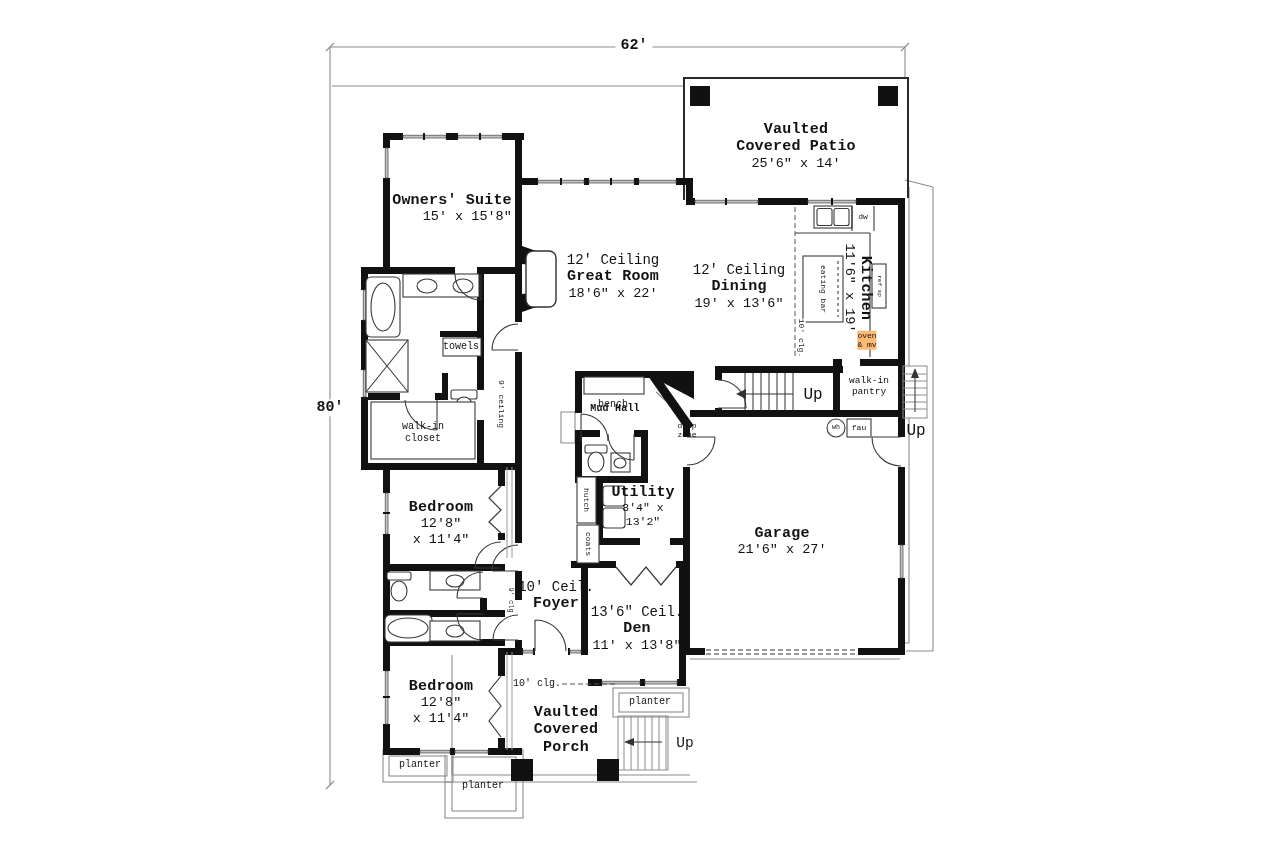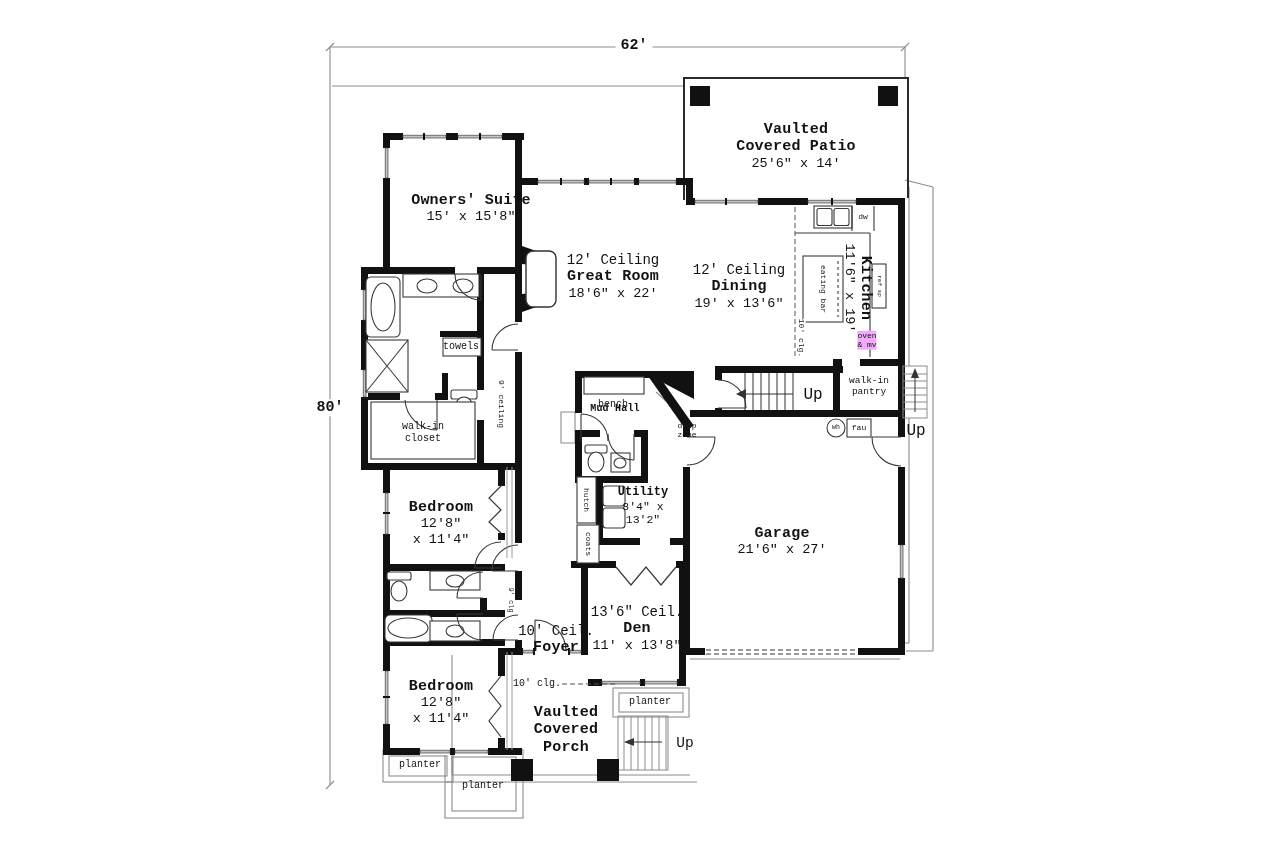--- a/index.html
+++ b/index.html
@@ -6,21 +6,21 @@
   .canvas{position:relative;width:1280px;height:853px;background:#fff;overflow:hidden;
           font-family:Liberation Mono, monospace;color:#121212;padding-left:8px;}
   .canvas svg{position:absolute;left:0;top:0;}
   .lb{position:absolute;transform:translate(-50%,-50%);text-align:center;line-height:1.16;
       white-space:nowrap;color:#121212;}
   .rot{transform:translate(-50%,-50%) rotate(90deg);}
   .bg{background:#fff;padding:0 5px;}
   .cl{font-size:14px;}
   .nm{font-size:15px;font-weight:bold;letter-spacing:.2px;}
   .dm{font-size:13.5px;}
-  .nm-sm{font-size:12px;font-weight:bold;}
+  .nm-sm{font-size:15px;font-weight:bold;}
   .dm-sm{font-size:11.5px;}
   .sm{font-size:10px;}
   .xs{font-size:8px;}
   .xxs{font-size:6.5px;}
   .up{font-size:16px;}
   .b{font-weight:bold;}
 </style>
 </head>
 <body>
 
@@ -298,21 +298,21 @@
 
 <div class="lb bg b" style="left:634px;top:46px;font-size:15px;">62'</div>
 <div class="lb bg b" style="left:330px;top:408px;font-size:15px;">80'</div>
 
 <div class="lb" style="left:796px;top:146px;">
   <div class="nm">Vaulted</div>
   <div class="nm">Covered Patio</div>
   <div class="dm">25'6" x 14'</div>
 </div>
 
-<div class="lb" style="left:471px;top:209px;">
+<div class="lb" style="left:452px;top:209px;text-align:right;">
   <div class="nm">Owners' Suite</div>
   <div class="dm">15' x 15'8"</div>
 </div>
 
 <div class="lb" style="left:613px;top:277px;">
   <div class="cl">12' Ceiling</div>
   <div class="nm">Great Room</div>
   <div class="dm">18'6" x 22'</div>
 </div>
 
@@ -340,21 +340,21 @@
   <div class="dm">12'8"</div>
   <div class="dm">x 11'4"</div>
 </div>
 
 <div class="lb" style="left:441px;top:702px;">
   <div class="nm">Bedroom</div>
   <div class="dm">12'8"</div>
   <div class="dm">x 11'4"</div>
 </div>
 
-<div class="lb" style="left:556px;top:596px;margin-top:44px;">
+<div class="lb" style="left:556px;top:596px;">
   <div class="cl">10' Ceil.</div>
   <div class="nm">Foyer</div>
 </div>
 
 <div class="lb" style="left:637px;top:629px;">
   <div class="cl">13'6" Ceil.</div>
   <div class="nm">Den</div>
   <div class="dm">11' x 13'8"</div>
 </div>
 
@@ -384,21 +384,21 @@
 
 <div class="lb xs" style="left:670px;top:430px;margin-left:17px;">
   <div>drop</div>
   <div>zone</div>
 </div>
 
 <div class="lb xs rot" style="left:586px;top:500px;">hutch</div>
 <div class="lb xs rot" style="left:588px;top:544px;">coats</div>
 <div class="lb xs rot" style="left:823px;top:289px;">eating bar</div>
 
-<div class="lb xs" style="left:867px;top:340px;background:#f0abfc;">
+<div class="lb xs" style="left:867px;top:340px;background:#fdba74;">
   <div>oven</div>
   <div>&amp; mv</div>
 </div>
 
 <div class="lb xs" style="left:863px;top:217px;">dw</div>
 <div class="lb rot" style="left:879px;top:286px;font-size:6px;">ref sp</div>
 <div class="lb xxs" style="left:836px;top:428px;">wh</div>
 <div class="lb xs" style="left:859px;top:428px;">fau</div>
 
 <div class="lb sm" style="left:420px;top:765px;">planter</div>

